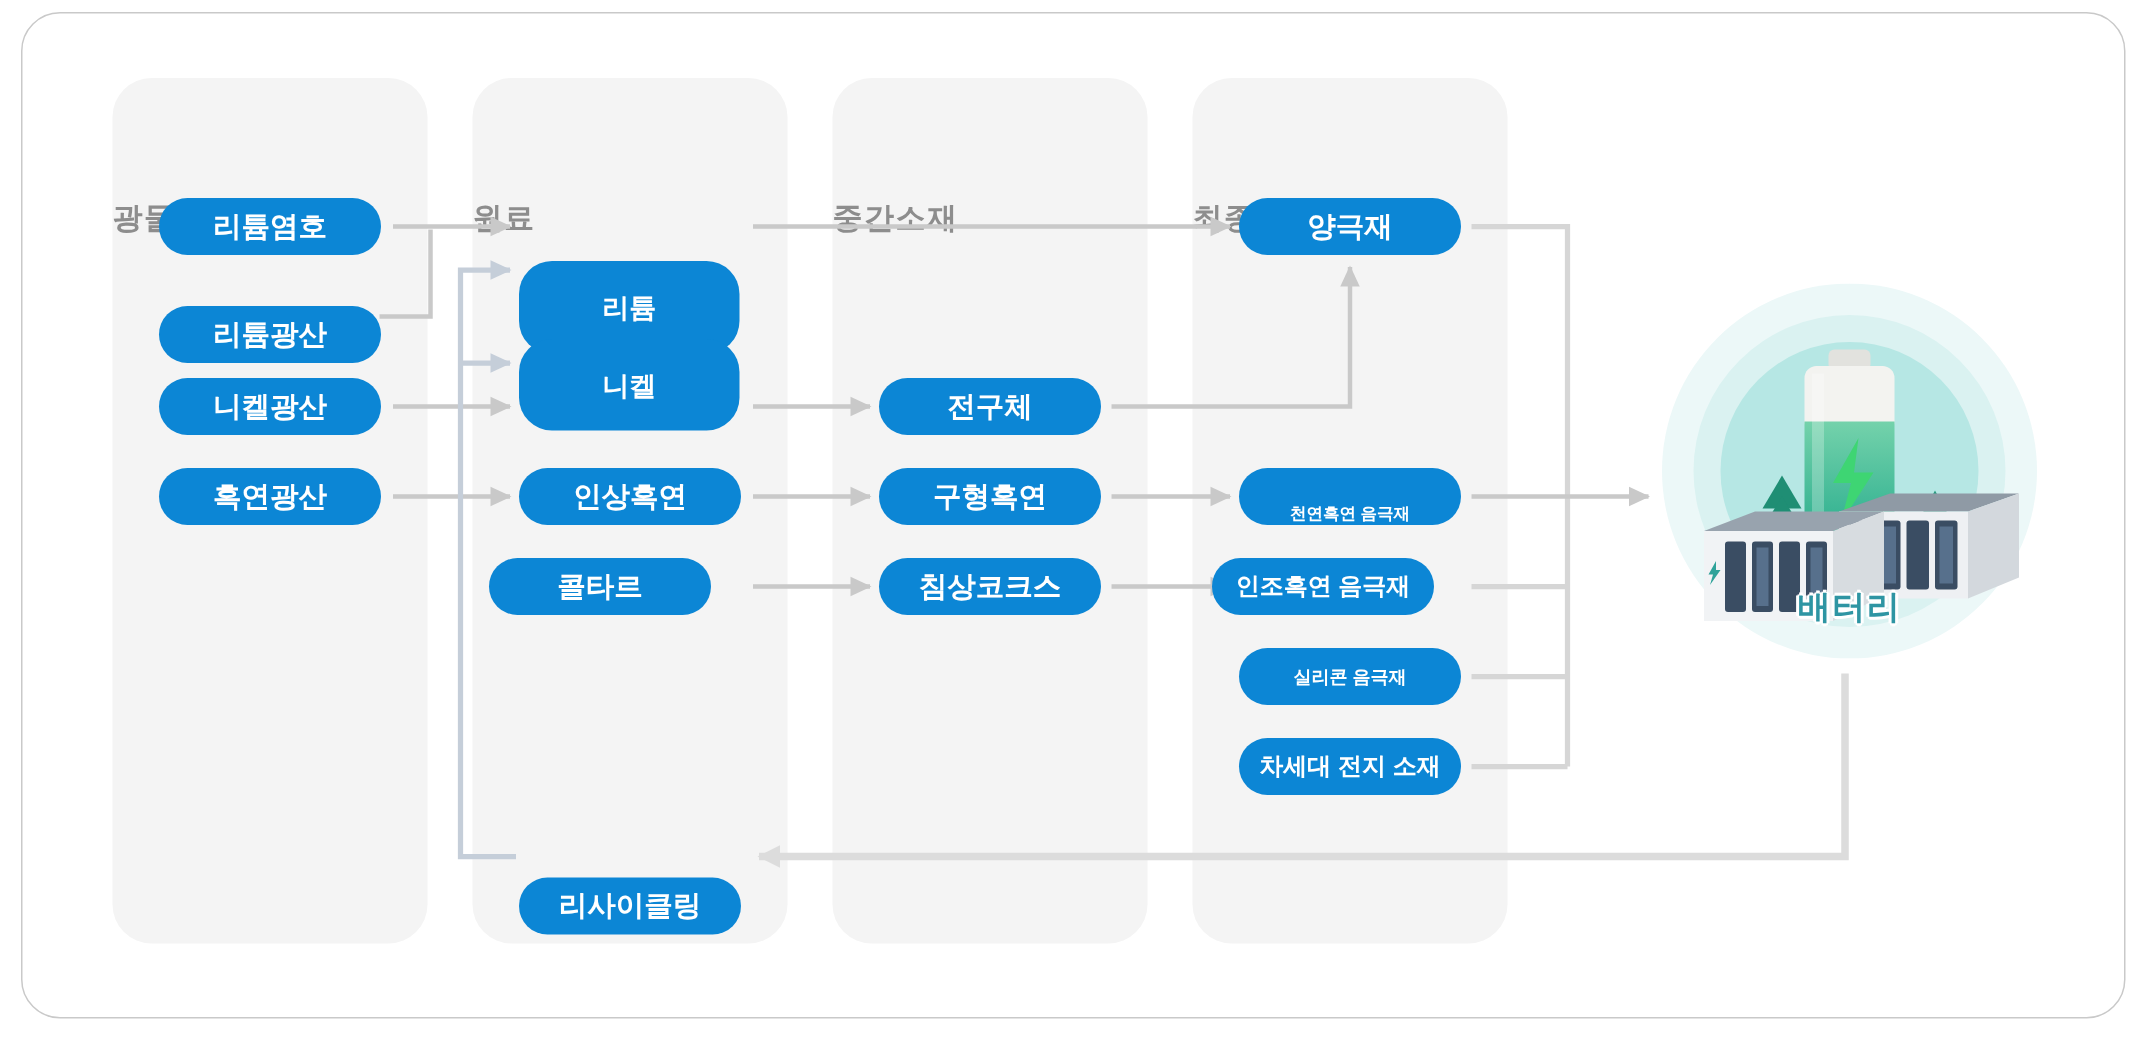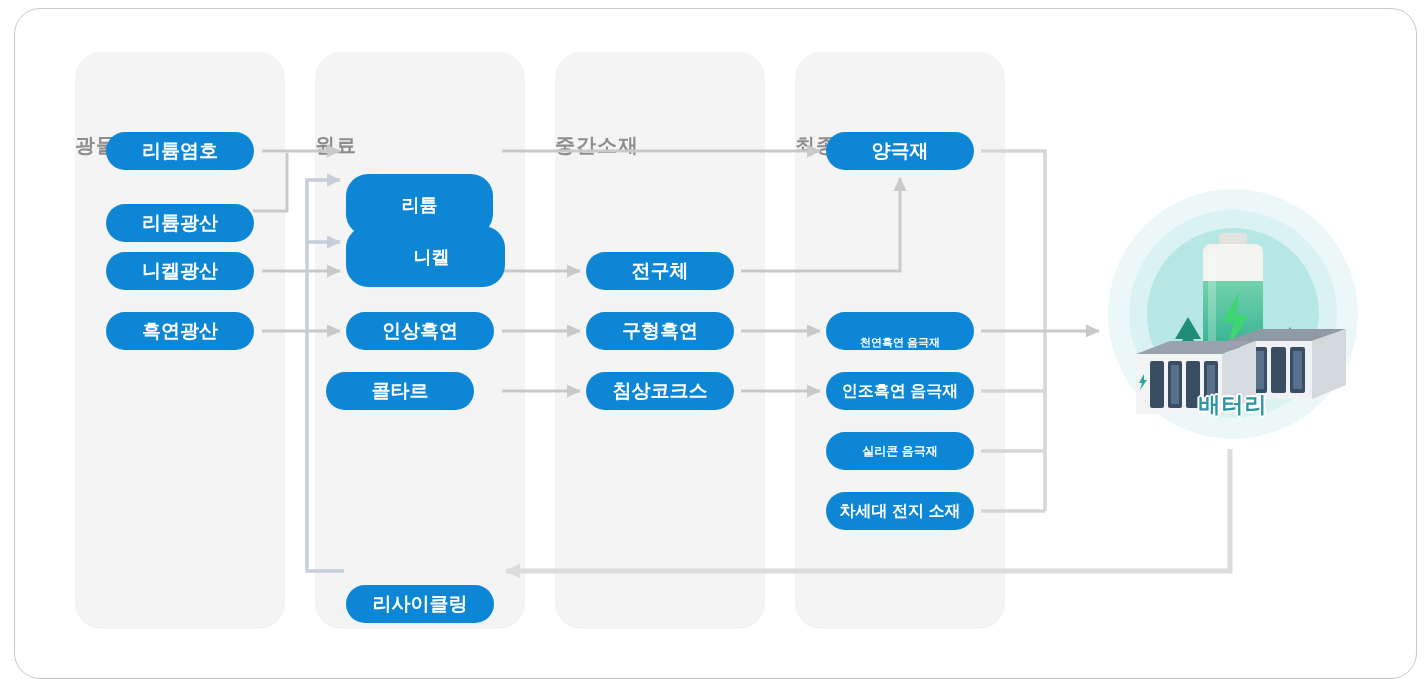--- a/index.html
+++ b/index.html
@@ -112,21 +112,21 @@
   <div class="node pill" style="left:106px;top:252px;">
       <span>니켈광산</span>
     </div>
   <div class="node pill" style="left:106px;top:312px;">
       <span>흑연광산</span>
     </div>
 
   <div class="node bigbox" style="left:346px;top:134px;height:62px;margin-top:40px;">
       <span>리튬</span>
     </div>
-  <div class="node bigbox" style="left:346px;top:226px;height:61px;padding-left:12px;">
+  <div class="node bigbox" style="left:346px;top:226px;height:61px;">
       <span>니켈</span>
     </div>
   <div class="node pill" style="left:346px;top:312px;">
       <span>인상흑연</span>
     </div>
   <div class="node pill" style="left:326px;top:372px;">
       <span>콜타르</span>
     </div>
   <div class="node pill" style="left:346px;top:552px;margin-top:33px;">
       <span>리사이클링</span>
@@ -141,21 +141,21 @@
   <div class="node pill" style="left:586px;top:372px;">
       <span>침상코크스</span>
     </div>
 
   <div class="node pill" style="left:826px;top:132px;">
       <span>양극재</span>
     </div>
   <div class="node pill" style="left:826px;top:312px;font-size:11px;align-items:flex-end;">
       <span>천연흑연 음극재</span>
     </div>
-  <div class="node pill" style="left:826px;top:372px;font-size:16px;">
+  <div class="node pill" style="left:808px;top:372px;font-size:16px;">
       <span>인조흑연 음극재</span>
     </div>
   <div class="node pill" style="left:826px;top:432px;font-size:12px;">
       <span>실리콘 음극재</span>
     </div>
   <div class="node pill" style="left:826px;top:492px;font-size:16px;">
       <span>차세대 전지 소재</span>
     </div>
 
   <div class="battery-wrap">

